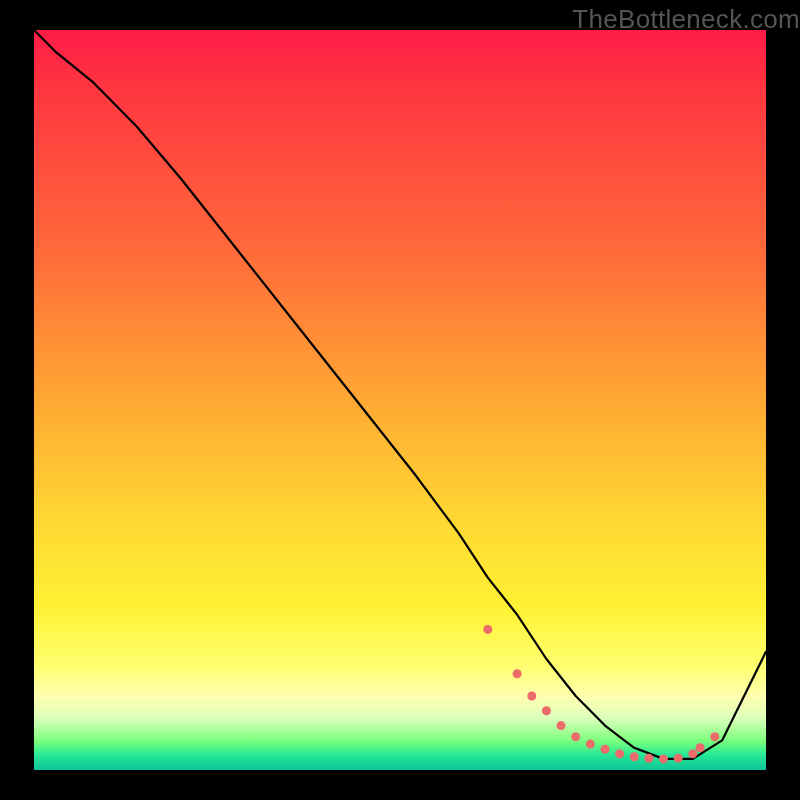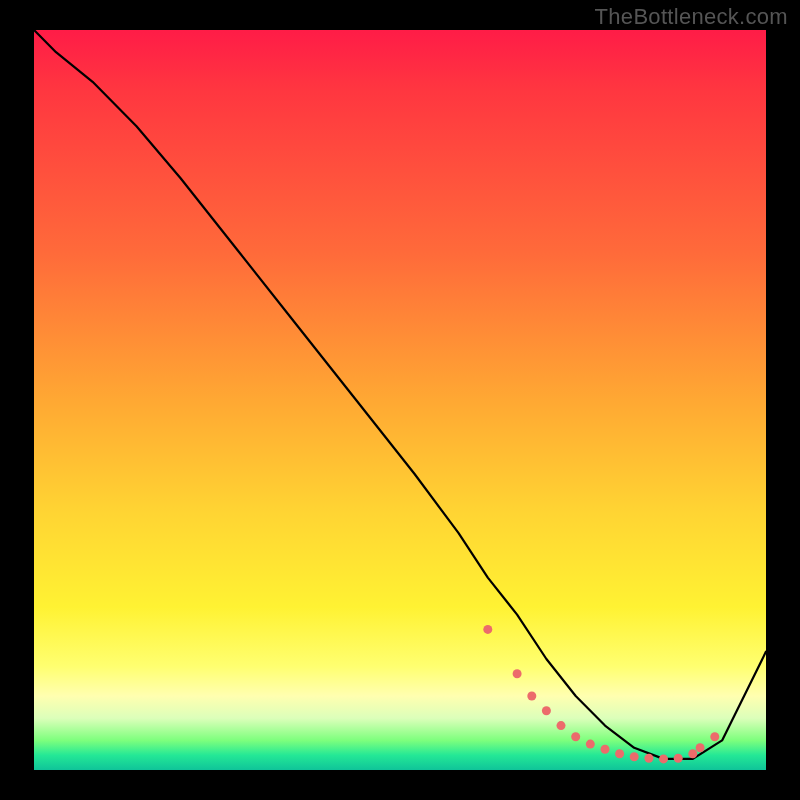--- a/index.html
+++ b/index.html
@@ -13,23 +13,23 @@
   }
   .frame {
     position: relative;
     width: 800px;
     height: 800px;
     background: #000;
   }
   .watermark {
     position: absolute;
     top: 4px;
-    right: 12px;
+    right: 0;
     color: #555;
-    font-size: 22px;
+    font-size: 26px;
     font-weight: 500;
     letter-spacing: 0.3px;
     z-index: 20;
   }
   .plot {
     position: absolute;
     left: 34px;
     top: 30px;
     width: 732px;
     height: 740px;

